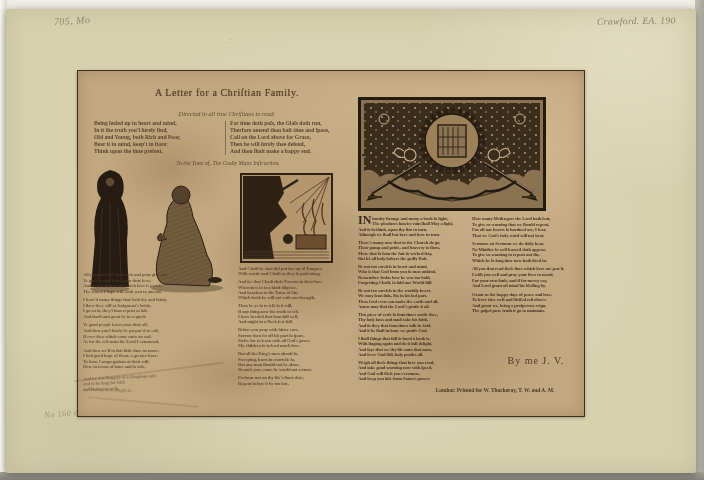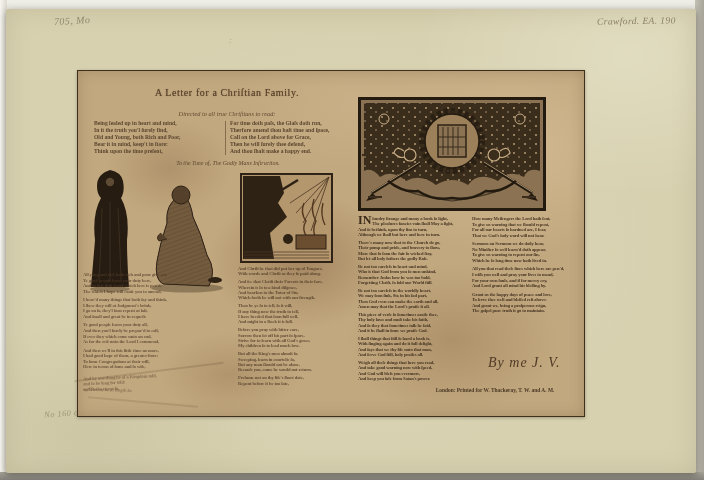--- a/index.html
+++ b/index.html
@@ -65,22 +65,22 @@
   .col .bline{white-space:nowrap;overflow:hidden;font-weight:bold;letter-spacing:-.1px;}
   .col .gap{height:2.8px;}
   .col1{left:5px;top:201px;width:153px;line-height:5.6px;color:rgba(80,60,40,.75);}
   .col2{left:160px;top:195px;width:116px;line-height:5.3px;color:rgba(78,58,38,.8);}
   .col3{left:280px;top:145px;width:112px;line-height:5.3px;color:rgba(62,45,29,.92);}
   .col4{left:394px;top:145px;width:111px;line-height:5.6px;color:rgba(62,45,29,.92);}
   .col1 .bline:nth-child(n+20){transform:rotate(-2.5deg);opacity:.7;}
   .col1 .bline:nth-child(n+24){transform:rotate(2deg);opacity:.6;}
   .dropcap{float:left;font-size:12px;line-height:9px;font-weight:bold;margin:0 1px 0 0;color:#3d2c1a;}
 
-  .signature{position:absolute;left:410px;top:284px;width:96px;text-align:left;
-    font-size:14px;font-style:italic;color:#4f3a26;letter-spacing:1px;filter:blur(.15px);}
+  .signature{position:absolute;left:410px;top:284px;width:96px;text-align:center;
+    font-size:10px;color:#4f3a26;letter-spacing:1px;filter:blur(.15px);}
   .imprint{position:absolute;left:330px;top:316px;width:174px;text-align:center;
     font-size:5.4px;font-weight:bold;color:rgba(60,44,28,.9);white-space:nowrap;overflow:hidden;filter:blur(.2px);}
 </style>
 </head>
 <body>
 
 <div id="canvas">
   <div class="edge-left"></div>
   <div class="edge-right"></div>
   <div class="edge-bottom"></div>

